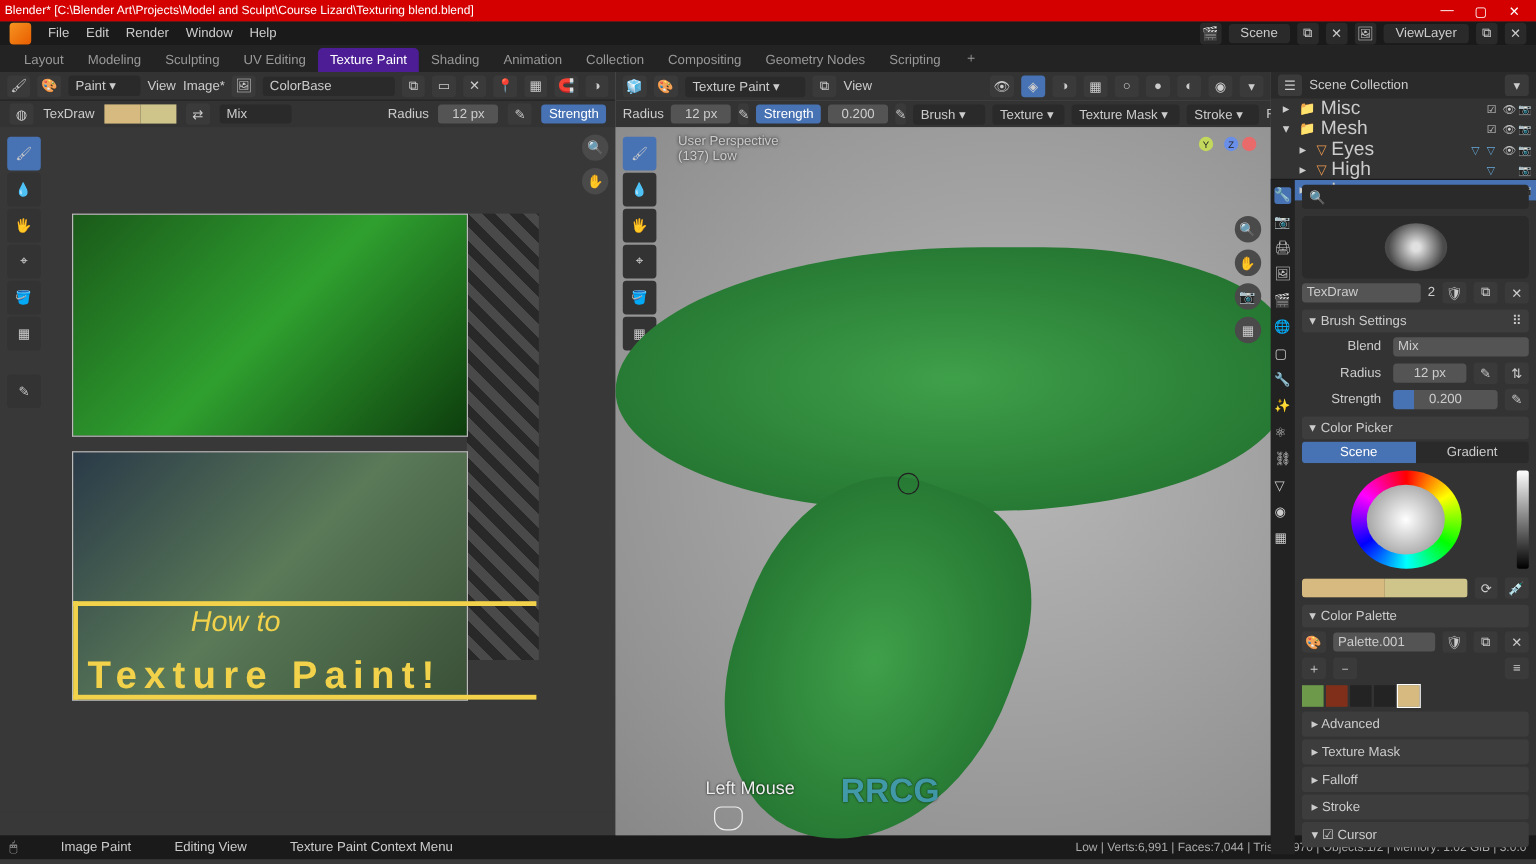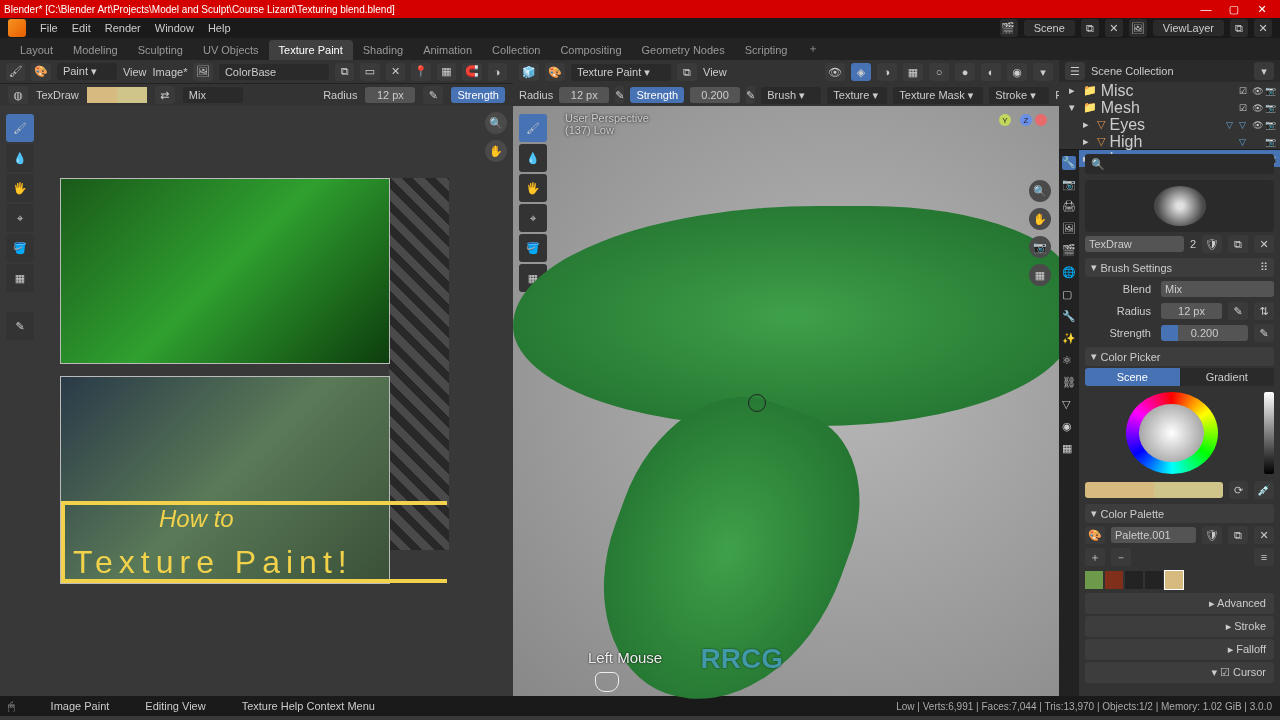--- a/index.html
+++ b/index.html
@@ -9,21 +9,21 @@
 .titlebar .controls { margin-left: auto; display: flex; }
 .titlebar .controls div { width: 28px; height: 16px; display: flex; align-items: center; justify-content: center; color: #fff; }
 .topmenu { height: 20px; background: #1a1a1a; display: flex; align-items: center; gap: 14px; padding: 0 8px; }
 .topmenu .logo { width: 18px; height: 18px; border-radius: 3px; background: linear-gradient(135deg,#f79421,#e85d00); }
 .topmenu span { color: #ccc; }
 .topmenu .right { margin-left: auto; display: flex; gap: 6px; align-items: center; }
 .topmenu .scene-pill { background: #2a2a2a; border-radius: 3px; padding: 2px 10px; }
 .pill-btn { width: 18px; height: 18px; background: #2a2a2a; border-radius: 3px; display: flex; align-items: center; justify-content: center; }
 .tabs { height: 22px; background: #232323; display: flex; align-items: flex-end; padding: 0 10px; gap: 0; }
 .tabs span { padding: 4px 10px; color: #999; }
-.tabs span.active { background: #404040; color: #fff; border-radius: 4px 4px 0 0; margin-top: 40px; }
+.tabs span.active { background: #4c1d95; color: #fff; border-radius: 4px 4px 0 0; margin-top: 40px; }
 .toolbar { height: 24px; background: #333; display: flex; align-items: center; padding: 0 6px; gap: 6px; }
 .toolbar.left-tb { border-bottom: 1px solid #222; }
 .drop { background: #2a2a2a; border-radius: 3px; padding: 2px 6px; min-width: 60px; }
 .num { background: #545454; border-radius: 3px; padding: 2px 6px; min-width: 50px; text-align: center; }
 .small-btn { background: #3a3a3a; border-radius: 3px; width: 20px; height: 18px; display: flex; align-items: center; justify-content: center; }
 .main { display: flex; height: 636px; }
 .panel { position: relative; }
 .vtoolbar { position: absolute; left: 6px; top: 8px; width: 28px; display: flex; flex-direction: column; gap: 2px; }
 .vtool { width: 28px; height: 28px; background: #333; border-radius: 3px; display: flex; align-items: center; justify-content: center; }
 .vtool.sep { height: 16px; background: transparent; }
@@ -31,21 +31,21 @@
 .left-panel { width: 513px; background: #383838; }
 .sub-toolbar2 { height: 22px; background: #333; display: flex; align-items: center; padding: 0 8px; gap: 8px; }
 .sub-toolbar2 .fill { flex: 1; }
 .img-area { position: relative; height: 570px; background: #383838; }
 .swatch { width: 60px; height: 16px; display: flex; }
 .swatch .a { flex: 1; background: #d6ba7f; }
 .swatch .b { flex: 1; background: #cfc489; }
 .ref-img1 { position: absolute; left: 60px; top: 72px; width: 330px; height: 186px; background: linear-gradient(135deg,#1a5a1a,#2fa02f,#0d3d0d); border: 1px solid #bbb; }
 .ref-img2 { position: absolute; left: 60px; top: 270px; width: 330px; height: 208px; background: linear-gradient(135deg,#2a3a48,#5a7a58,#3a5038); border: 1px solid #bbb; }
 .howto { position: absolute; left: 98px; bottom: 50px; color: #f2d24a; font-style: italic; font-size: 24px; }
-.texpaint { position: absolute; left: 12px; bottom: 2px; color: #f2d24a; font-weight: 400; font-size: 32px; letter-spacing: 6px; }
+.texpaint { position: absolute; left: 12px; bottom: 2px; color: #f2d24a; font-weight: 700; font-size: 32px; letter-spacing: 6px; }
 .yellow-box { position: absolute; left: 0; bottom: 0; width: 386px; height: 82px; border: 4px solid #f2d24a; border-right: none; }
 .texstrip { position: absolute; left: 389px; top: 72px; width: 60px; height: 372px; background: repeating-linear-gradient(45deg,#1e1e1e 0 8px,#555 8px 16px); opacity: .6; }
 .corner-btns { position: absolute; right: 6px; top: 6px; display: flex; flex-direction: column; gap: 6px; }
 .round-btn { width: 22px; height: 22px; border-radius: 11px; background: #4a4a4a; display: flex; align-items: center; justify-content: center; }
 .mid-panel { width: 546px; background: #808080; display: flex; flex-direction: column; }
 .mid-toolbar { height: 24px; background: #333; display: flex; align-items: center; padding: 0 6px; gap: 6px; }
 .mid-body { position: relative; flex: 1; background: radial-gradient(ellipse at 60% 45%, #b8b8b8 0%, #888 100%); }
 .hud { position: absolute; left: 52px; top: 6px; font-size: 11px; color: #ddd; text-shadow: 0 0 3px #000; }
 .liz-body { position: absolute; background: radial-gradient(ellipse, #3fa04a, #1d6a2a); border-radius: 50%; }
 .cursor-ring { position: absolute; width: 18px; height: 18px; border: 1px solid #222; border-radius: 50%; left: 235px; top: 288px; }
@@ -76,21 +76,21 @@
 .section-head { background: #3d3d3d; border-radius: 3px; padding: 3px 6px; margin: 4px 0 2px; display: flex; align-items: center; gap: 4px; }
 .toggle-pair { display: flex; width: 100%; }
 .toggle-pair span { flex: 1; text-align: center; padding: 3px 0; background: #2a2a2a; }
 .toggle-pair span.on { background: #4772b3; color: #fff; }
 .picker-wrap { display:flex; gap:6px; align-items:center; margin: 6px 0; }
 .picker { width: 92px; height: 82px; border-radius: 50%; background: conic-gradient(red,yellow,lime,cyan,blue,magenta,red); position: relative; margin: 0 auto; }
 .picker .inner { position: absolute; left: 15%; top: 15%; width: 70%; height: 70%; border-radius: 50%; background: radial-gradient(circle,#fff,#888); }
 .val-slider { width: 10px; height: 82px; background: linear-gradient(#fff,#000); border-radius: 2px; }
 .swatch-row { display: flex; gap: 2px; margin: 4px 0; align-items:center; }
 .swatch-row .sw { width: 18px; height: 18px; }
-.folded { background: #3d3d3d; border-radius: 3px; padding: 4px 8px; margin: 2px 0; text-align: right; }
+.folded { background: #3d3d3d; border-radius: 3px; padding: 4px 8px; margin: 2px 0; }
 .status { height: 20px; background: #1a1a1a; display: flex; align-items: center; padding: 0 8px; gap: 36px; }
 .status .right { margin-left: auto; font-size: 10px; color: #aaa; }
 .wm { position: absolute; left: 70px; bottom: 2px; width: 200px; height: 70px; opacity: .7; display:flex; align-items:center; justify-content:flex-end; }
 .wm .t1 { font-size: 28px; font-weight: 900; color: #4aa3d6; text-shadow: 0 0 2px #000; }
 .color-sw-pair { width: 140px; height: 16px; display:flex; border-radius:3px; overflow:hidden; }
 .color-sw-pair > div { flex:1; }
 </style>
 </head>
 <body>
 
@@ -119,21 +119,21 @@
     <div class="scene-pill">ViewLayer</div>
     <div class="pill-btn">⧉</div>
     <div class="pill-btn">✕</div>
   </div>
 </div>
 
 <div class="tabs">
   <span>Layout</span>
   <span>Modeling</span>
   <span>Sculpting</span>
-  <span>UV Objects</span>
+  <span>UV Editing</span>
   <span class="active">Texture Paint</span>
   <span>Shading</span>
   <span>Animation</span>
   <span>Collection</span>
   <span>Compositing</span>
   <span>Geometry Nodes</span>
   <span>Scripting</span>
   <span>＋</span>
 </div>
 
@@ -421,27 +421,28 @@
           <div class="small-btn">≡</div>
         </div>
         <div class="swatch-row">
           <div class="sw" style="background:#6d9a4a"></div>
           <div class="sw" style="background:#80301a"></div>
           <div class="sw" style="background:#232323"></div>
           <div class="sw" style="background:#232323"></div>
           <div class="sw" style="background:#d6ba7f;outline:1px solid #fff"></div>
         </div>
         <div class="folded"><span>▸ </span><span>Advanced</span></div>
+        <div class="folded"><span>▸ </span><span>Texture Mask</span></div>
+        <div class="folded"><span>▸ </span><span>Falloff</span></div>
         <div class="folded"><span>▸ </span><span>Stroke</span></div>
-        <div class="folded"><span>▸ </span><span>Falloff</span></div>
         <div class="folded"><span>▾ ☑ </span><span>Cursor</span></div>
       </div>
     </div>
   </div>
 </div>
 
 <div class="status">
   <span>🖱</span>
   <span>Image Paint</span>
   <span>Editing View</span>
-  <span>Texture Help Context Menu</span>
+  <span>Texture Paint Context Menu</span>
   <span class="right">Low | Verts:6,991 | Faces:7,044 | Tris:13,970 | Objects:1/2 | Memory: 1.02 GiB | 3.0.0</span>
 </div>
 
 </body></html>

